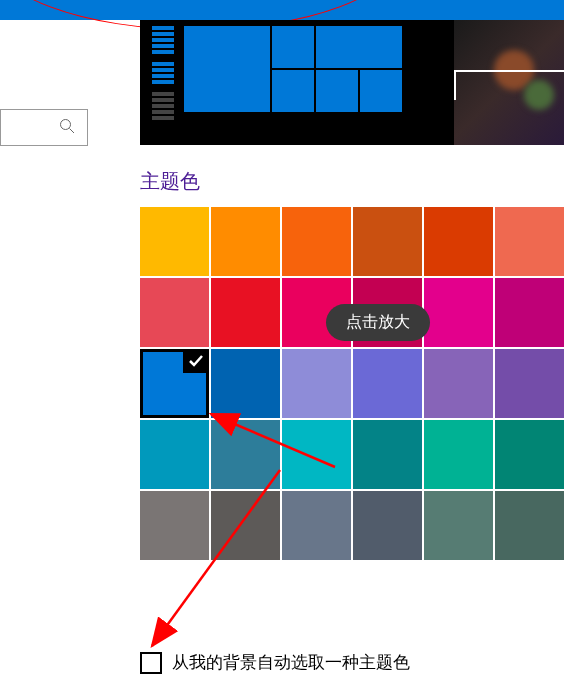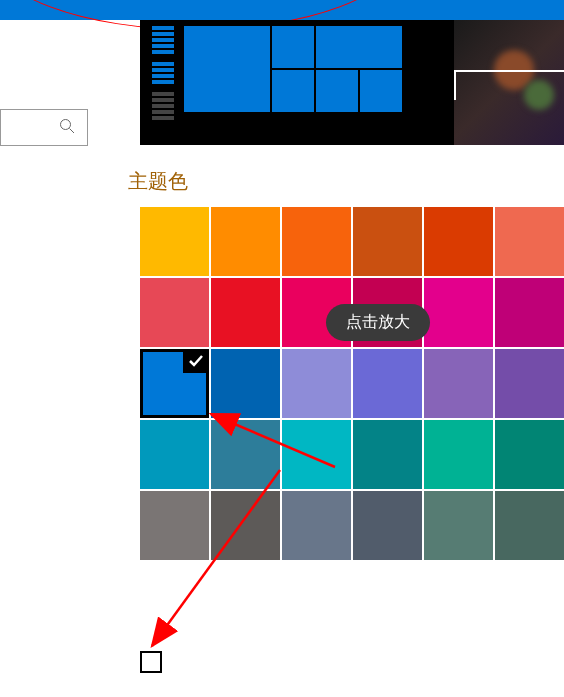--- a/index.html
+++ b/index.html
@@ -95,23 +95,23 @@
       align-items: center;
       justify-content: flex-end;
       padding-right: 12px;
     }
     .search-box svg { width: 16px; height: 16px; stroke: #666; fill: none; }
 
     
     .heading {
       position: absolute;
       top: 168px;
-      left: 128px;
+      left: 140px;
       font-size: 20px;
-      color: #a16207;
+      color: #4c1d95;
     }
 
     
     .color-grid {
       position: absolute;
       top: 207px;
       left: 140px;
       display: grid;
       grid-template-columns: repeat(6, 69px);
       grid-auto-rows: 69px;
@@ -281,13 +281,14 @@
     <marker id="ah" markerWidth="12" markerHeight="10" refX="11" refY="5" orient="auto">
       <polygon points="0,0 12,5 0,10" fill="#FF0000"></polygon>
     </marker>
   </defs>
   <line x1="335" y1="467" x2="211" y2="414" stroke="#FF0000" stroke-width="2.5" marker-end="url(#ah)"></line>
   <line x1="280" y1="470" x2="152" y2="646" stroke="#FF0000" stroke-width="2.5" marker-end="url(#ah)"></line>
 </svg>
 
 <div class="checkbox-row">
   <div class="checkbox"></div>
+  <span class="checkbox-label">从我的背景自动选取一种主题色</span>
 </div>
 
 </body></html>

